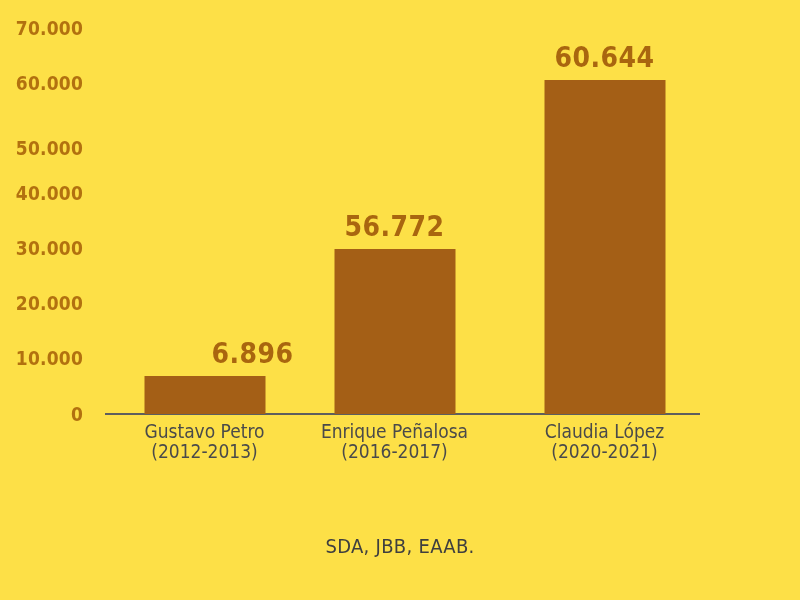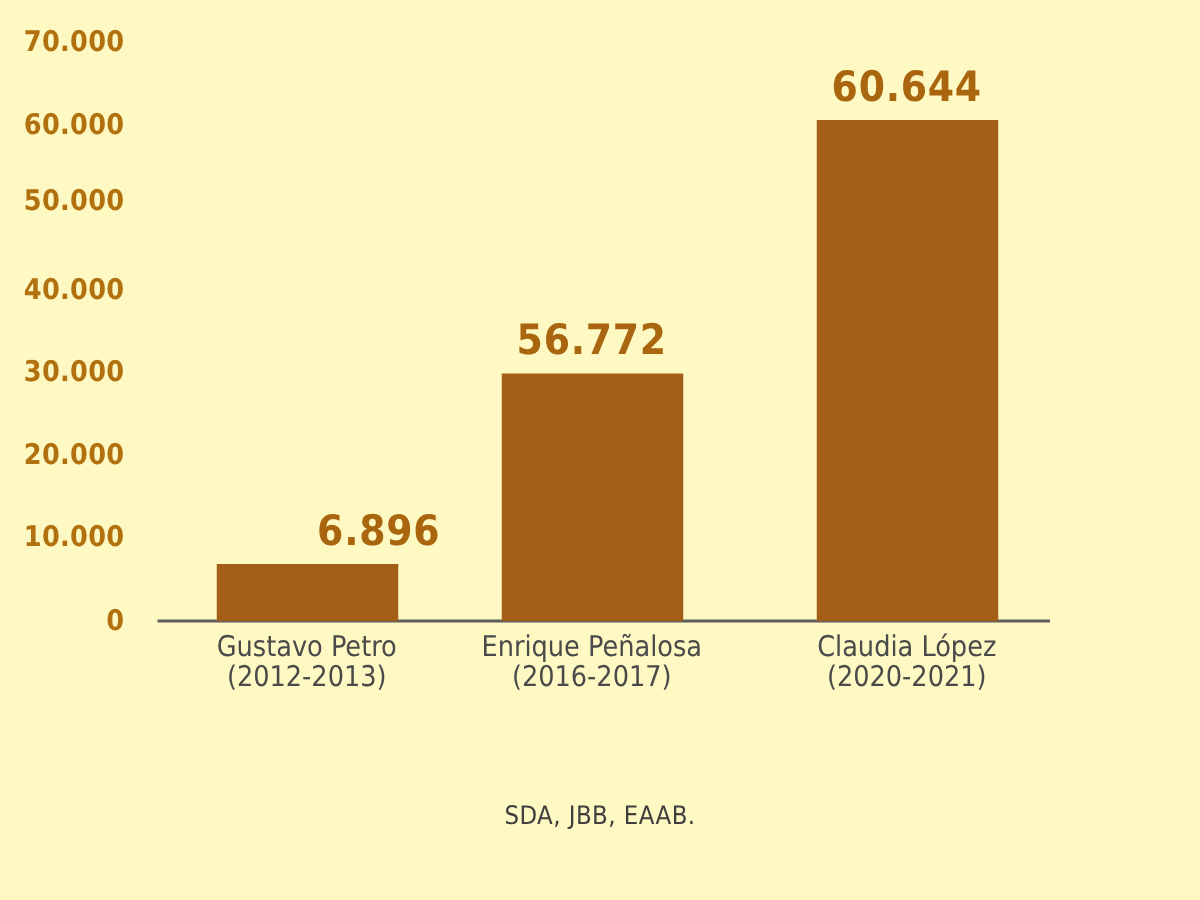--- a/index.html
+++ b/index.html
@@ -12,21 +12,21 @@
     height: 600px;
     overflow: hidden;
     font-family: "Liberation Sans", sans-serif;
     -webkit-font-smoothing: antialiased;
   }
 
   #chart-root {
     position: relative;
     width: 800px;
     height: 600px;
-    background: #fef9c3;
+    background: #fde047;
   }
 
   
   .y-axis {
     position: absolute;
     left: 0;
     top: 0;
     width: 105px;
     height: 600px;
   }
@@ -113,35 +113,35 @@
 
   
   .source-note {
     position: absolute;
     left: 0;
     top: 534px;
     width: 800px;
     text-align: center;
     color: #3f3f3f;
     font-family: "DejaVu Sans Condensed", "Liberation Sans Narrow", "Liberation Sans", sans-serif;
-    font-size: 17px;
+    font-size: 20px;
     font-weight: 400;
     letter-spacing: 0.3px;
     font-stretch: condensed;
   }
 </style>
 </head>
 <body>
 
 <div id="chart-root">
 
   <div class="y-axis">
     <div class="y-tick-label" style="top: 28px;">70.000</div>
     <div class="y-tick-label" style="top: 83.0714px;">60.000</div>
-    <div class="y-tick-label" style="top: 134px;">50.000</div>
+    <div class="y-tick-label" style="top: 148px;">50.000</div>
     <div class="y-tick-label" style="top: 193.214px;">40.000</div>
     <div class="y-tick-label" style="top: 248.286px;">30.000</div>
     <div class="y-tick-label" style="top: 303.357px;">20.000</div>
     <div class="y-tick-label" style="top: 358.429px;">10.000</div>
     <div class="y-tick-label" style="top: 413.5px;">0</div>
   </div>
 
   <div class="axis-line"></div>
 
   <div class="plot-area">

